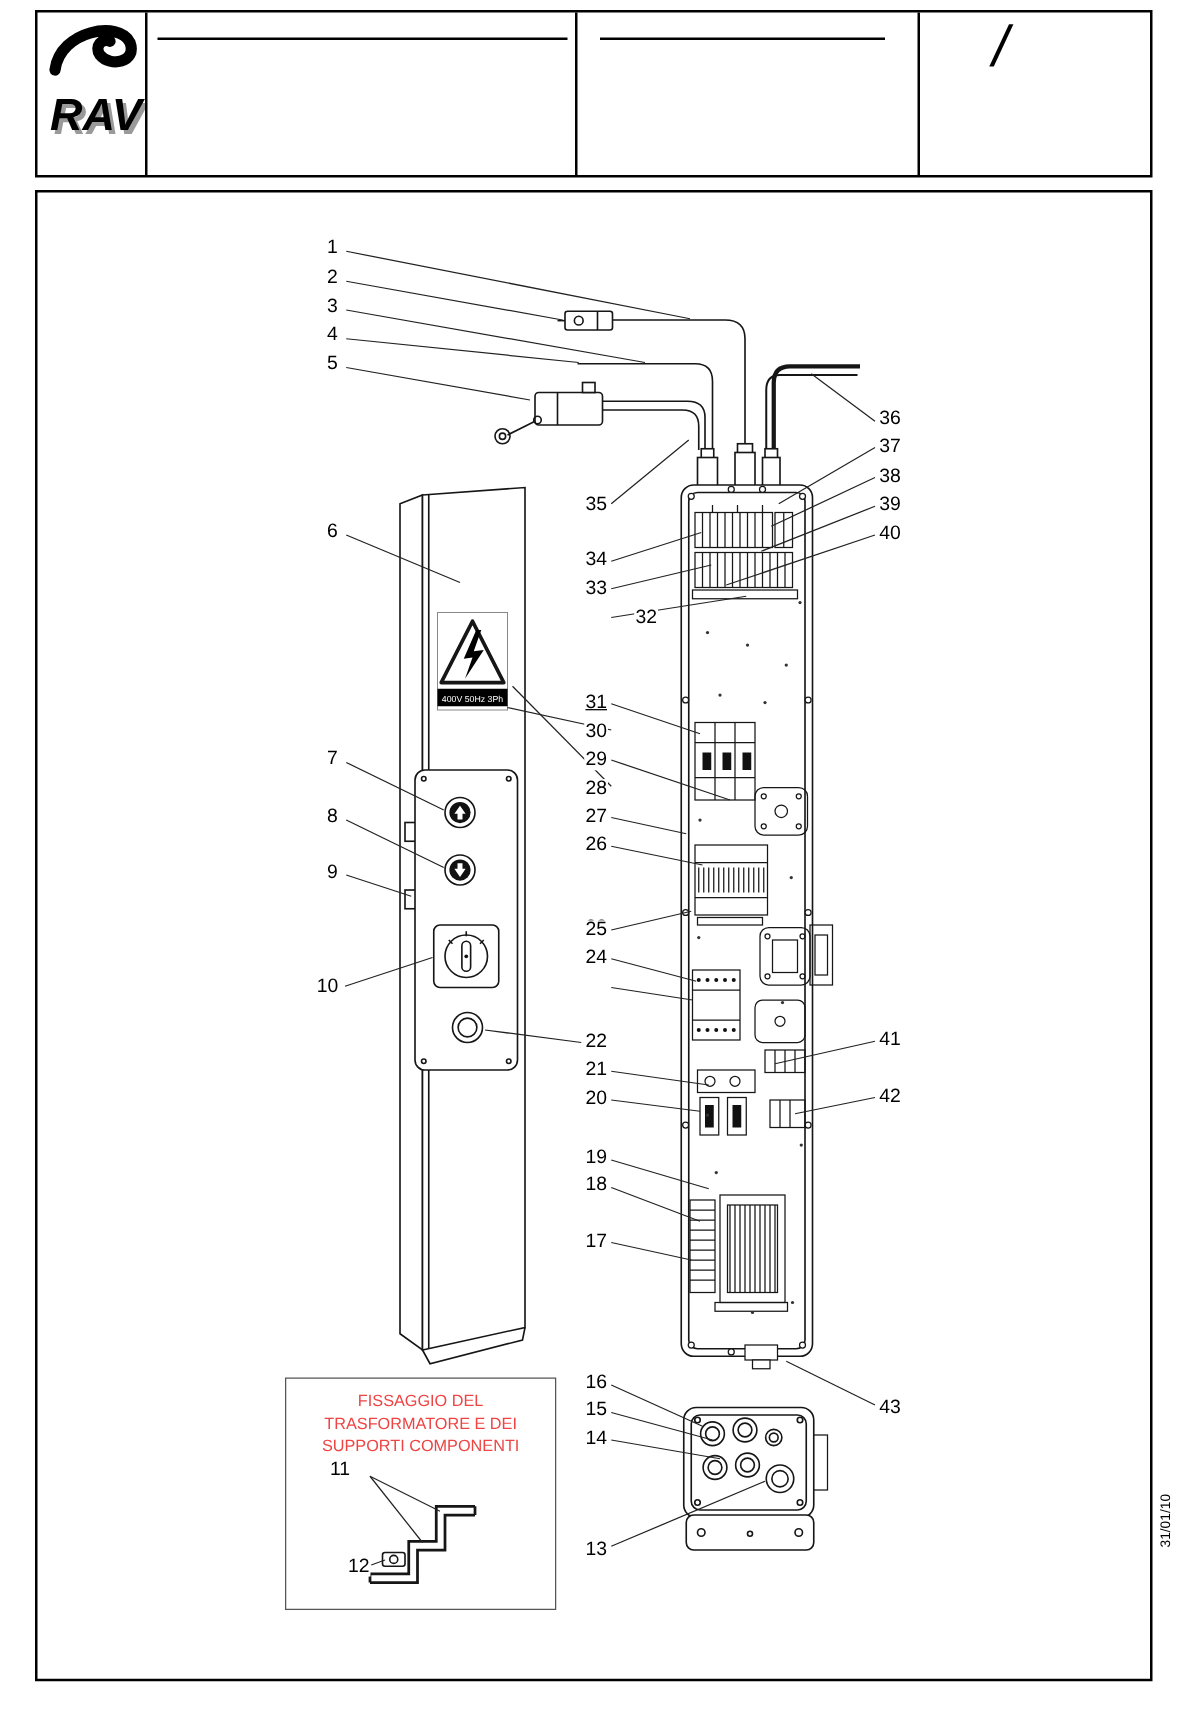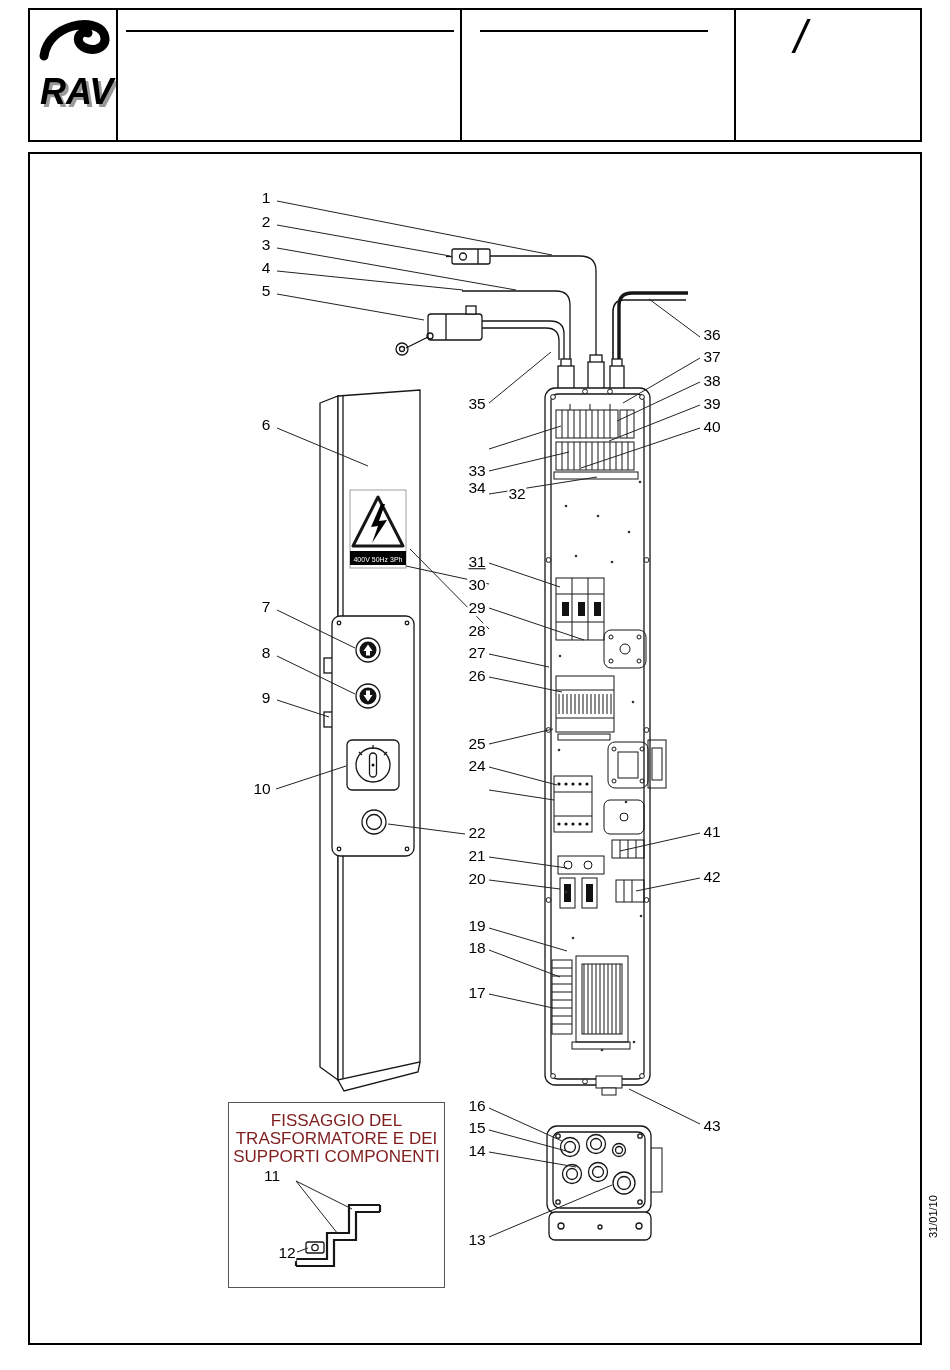--- a/index.html
+++ b/index.html
@@ -29,21 +29,21 @@
 
   
   #callout-layer { position:absolute; left:0; top:0; width:950px; height:1370px;
                    pointer-events:none; }
   .callout { position:absolute; transform:translate(-50%,-50%); font-size:15.5px;
              line-height:1; color:#000; background:#fff; padding:0 1px; }
 
   
   .inset { position:absolute; left:228px; top:1102px; width:217px; height:186px;
            border:1.5px solid #555; text-align:center; padding-top:9px;
-           font-size:17px; line-height:18px; color:#7f1d1d; background:transparent; }
+           font-size:13px; line-height:18px; color:#ef4444; background:transparent; }
 
   
   .date-note { position:absolute; left:927px; top:1238px; transform:rotate(-90deg);
                transform-origin:0 0; font-size:11px; white-space:nowrap; color:#000; }
 </style>
 </head>
 <body>
 
 <div class="page">
 
@@ -400,21 +400,21 @@
       <span class="callout" style="left: 477px; top: 766px;">24</span>
       <span class="callout" style="left: 477px; top: 744px;">25</span>
       <span class="callout" style="left: 477px; top: 676px;">26</span>
       <span class="callout" style="left: 477px; top: 653px;">27</span>
       <span class="callout" style="left: 477px; top: 631px;">28</span>
       <span class="callout" style="left: 477px; top: 608px;">29</span>
       <span class="callout" style="left: 477px; top: 585px;">30</span>
       <span class="callout" style="left: 477px; top: 562px; text-decoration: underline;">31</span>
       <span class="callout" style="left: 477px; top: 494px; margin-left: 40px;">32</span>
       <span class="callout" style="left: 477px; top: 471px;">33</span>
-      <span class="callout" style="left: 477px; top: 448px; margin-top: 40px;">34</span>
+      <span class="callout" style="left: 477px; top: 448px;">34</span>
       <span class="callout" style="left: 477px; top: 404px;">35</span>
       <span class="callout" style="left: 712px; top: 335px;">36</span>
       <span class="callout" style="left: 712px; top: 357px;">37</span>
       <span class="callout" style="left: 712px; top: 381px;">38</span>
       <span class="callout" style="left: 712px; top: 404px;">39</span>
       <span class="callout" style="left: 712px; top: 427px;">40</span>
       <span class="callout" style="left: 712px; top: 832px;">41</span>
       <span class="callout" style="left: 712px; top: 877px;">42</span>
       <span class="callout" style="left: 712px; top: 1126px;">43</span>
     </div>

